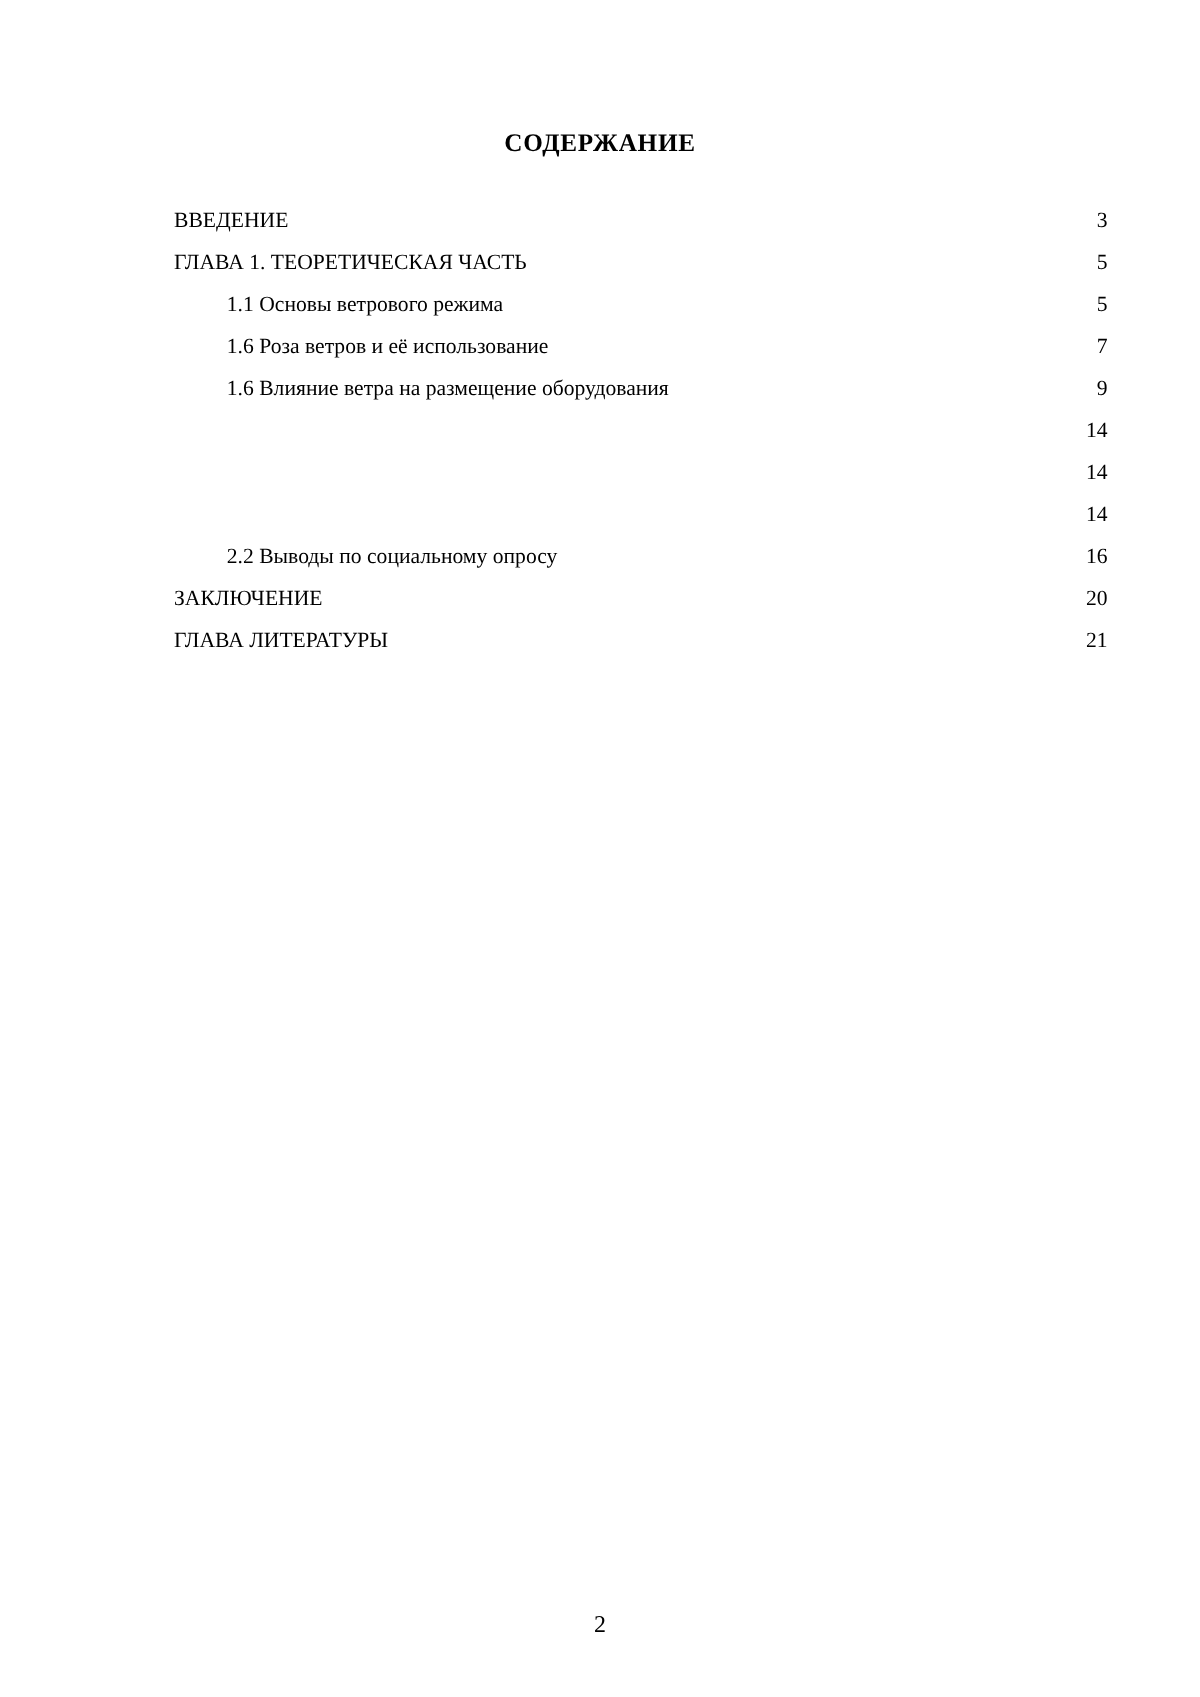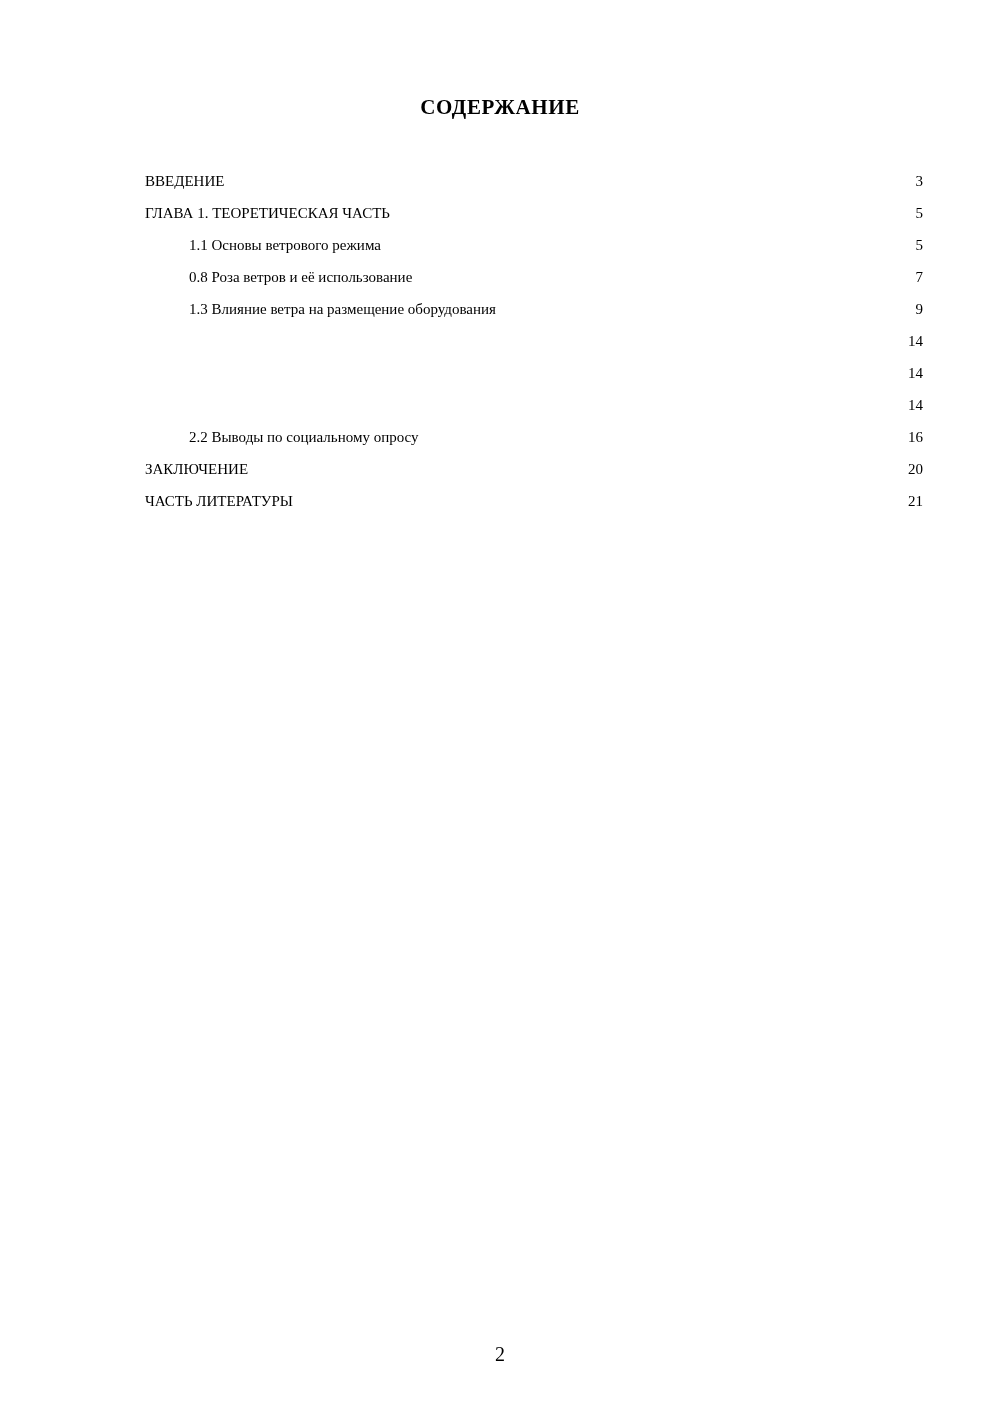--- a/index.html
+++ b/index.html
@@ -13,21 +13,21 @@
     font-family: "Liberation Serif", serif;
     color: #000000;
     position: relative;
     overflow: hidden;
   }
   .page {
     position: relative;
     width: 1000px;
     height: 1414px;
     box-sizing: border-box;
-    padding: 0;
+    padding: 12px;
   }
   .doc-title {
     text-align: center;
     font-weight: bold;
     font-size: 21px;
     letter-spacing: 0.6px;
     margin: 0;
     padding-top: 95px;
   }
   .toc {
@@ -35,21 +35,21 @@
     padding: 0;
     list-style: none;
     position: absolute;
     top: 165px;
     left: 145px;
     width: 778px;
   }
   .toc-entry {
     display: flex;
     align-items: baseline;
-    font-size: 15px;
+    font-size: 18px;
     line-height: 1.0;
     padding: 8.5px 0;
     white-space: nowrap;
   }
   .toc-entry .label {
     flex: 0 0 auto;
   }
   .toc-entry .filler {
     flex: 1 1 auto;
   }
@@ -90,26 +90,26 @@
         <span class="label">ГЛАВА 1. ТЕОРЕТИЧЕСКАЯ ЧАСТЬ</span>
         <span class="filler"></span>
         <span class="page-num">5</span>
       </li>
       <li class="toc-entry level-2">
         <span class="label">1.1 Основы ветрового режима</span>
         <span class="filler"></span>
         <span class="page-num">5</span>
       </li>
       <li class="toc-entry level-2">
-        <span class="label">0.8 Роза ветров и её использование</span>
+        <span class="label">1.6 Роза ветров и её использование</span>
         <span class="filler"></span>
         <span class="page-num">7</span>
       </li>
       <li class="toc-entry level-2">
-        <span class="label">1.3 Влияние ветра на размещение оборудования</span>
+        <span class="label">1.6 Влияние ветра на размещение оборудования</span>
         <span class="filler"></span>
         <span class="page-num">9</span>
       </li>
       <li class="toc-entry level-2">
         <span class="filler"></span>
         <span class="page-num">14</span>
       </li>
       <li class="toc-entry level-1">
         <span class="filler"></span>
         <span class="page-num">14</span>
@@ -122,21 +122,21 @@
         <span class="label">2.2 Выводы по социальному опросу</span>
         <span class="filler"></span>
         <span class="page-num">16</span>
       </li>
       <li class="toc-entry level-1">
         <span class="label">ЗАКЛЮЧЕНИЕ</span>
         <span class="filler"></span>
         <span class="page-num">20</span>
       </li>
       <li class="toc-entry level-1">
-        <span class="label">ЧАСТЬ ЛИТЕРАТУРЫ</span>
+        <span class="label">ГЛАВА ЛИТЕРАТУРЫ</span>
         <span class="filler"></span>
         <span class="page-num">21</span>
       </li>
     </ul>
 
   <div class="footer-page">2</div>
 
 </div>
 
 </body></html>

